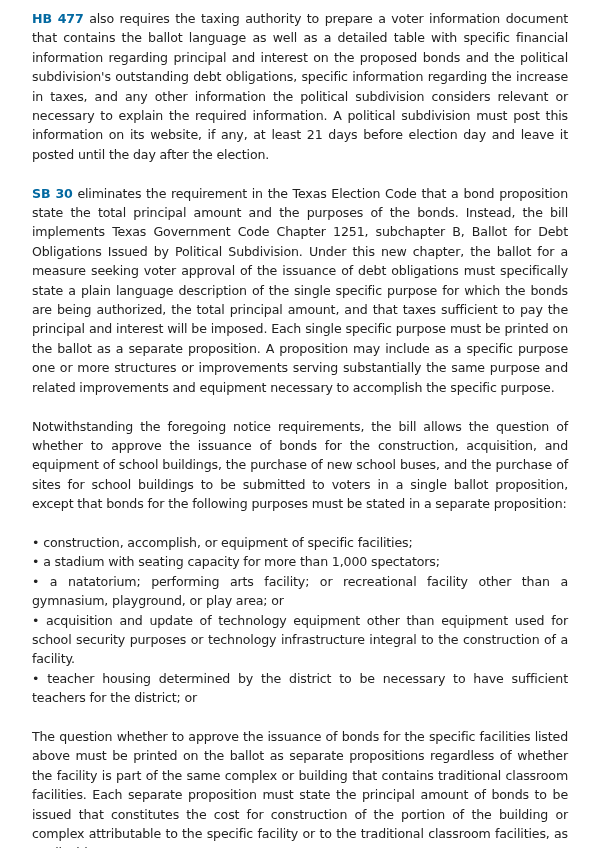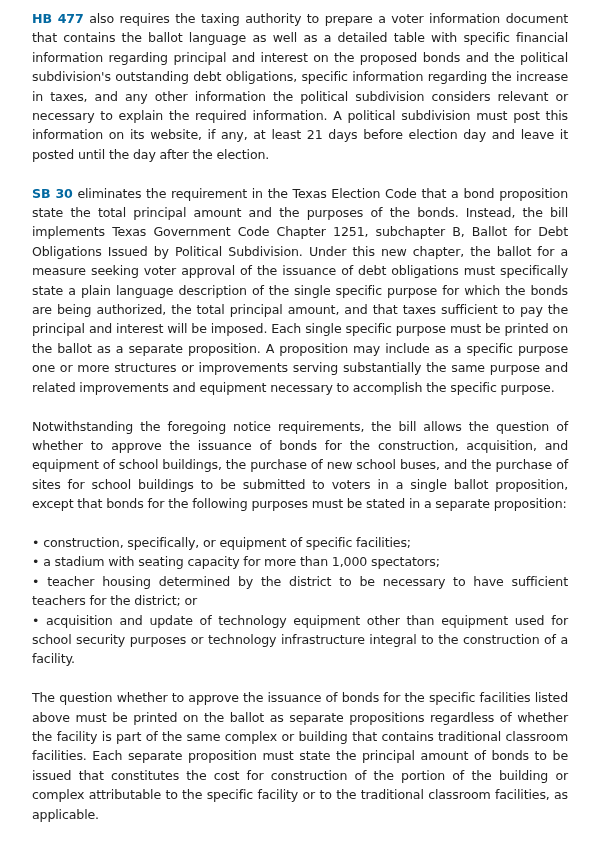--- a/index.html
+++ b/index.html
@@ -31,23 +31,24 @@
 
   <p class="last-left"><span class="bold">SB 30</span><span> eliminates the requirement in the Texas Election Code that a bond proposition state the total principal amount and the purposes of the bonds. Instead, the bill implements Texas Government Code Chapter 1251, subchapter B, Ballot for Debt Obligations Issued by Political Subdivision. Under this new chapter, the ballot for a measure seeking voter approval of the issuance of debt obligations must specifically state a plain language description of the single specific purpose for which the bonds are being authorized, the total principal amount, and that taxes sufficient to pay the principal and interest will be imposed. Each single specific purpose must be printed on the ballot as a separate proposition. A proposition may include as a specific purpose one or more structures or improvements serving substantially the same purpose and related improvements and equipment necessary to accomplish the specific purpose.</span></p>
 
   <div class="gap"></div>
 
   <p class="last-left">Notwithstanding the foregoing notice requirements, the bill allows the question of whether to approve the issuance of bonds for the construction, acquisition, and equipment of school buildings, the purchase of new school buses, and the purchase of sites for school buildings to be submitted to voters in a single ballot proposition, except that bonds for the following purposes must be stated in a separate proposition:</p>
 
   <div class="gap"></div>
 
   <div>
-    <p class="bullet-line">• construction, specifically, or equipment of specific facilities;</p>
+    <p class="bullet-line">• construction, accomplish, or equipment of specific facilities;</p>
     <p class="bullet-line">• a stadium with seating capacity for more than 1,000 spectators;</p>
+    <p class="bullet-line">• a natatorium; performing arts facility; or recreational facility other than a gymnasium, playground, or play area; or</p>
+    <p class="bullet-line">• acquisition and update of technology equipment other than equipment used for school security purposes or technology infrastructure integral to the construction of a facility.</p>
     <p class="bullet-line">• teacher housing determined by the district to be necessary to have sufficient teachers for the district; or</p>
-    <p class="bullet-line">• acquisition and update of technology equipment other than equipment used for school security purposes or technology infrastructure integral to the construction of a facility.</p>
   </div>
 
   <div class="gap"></div>
 
   <p class="last-left">The question whether to approve the issuance of bonds for the specific facilities listed above must be printed on the ballot as separate propositions regardless of whether the facility is part of the same complex or building that contains traditional classroom facilities. Each separate proposition must state the principal amount of bonds to be issued that constitutes the cost for construction of the portion of the building or complex attributable to the specific facility or to the traditional classroom facilities, as applicable.</p>
 
 </div>
 
 </body></html>

